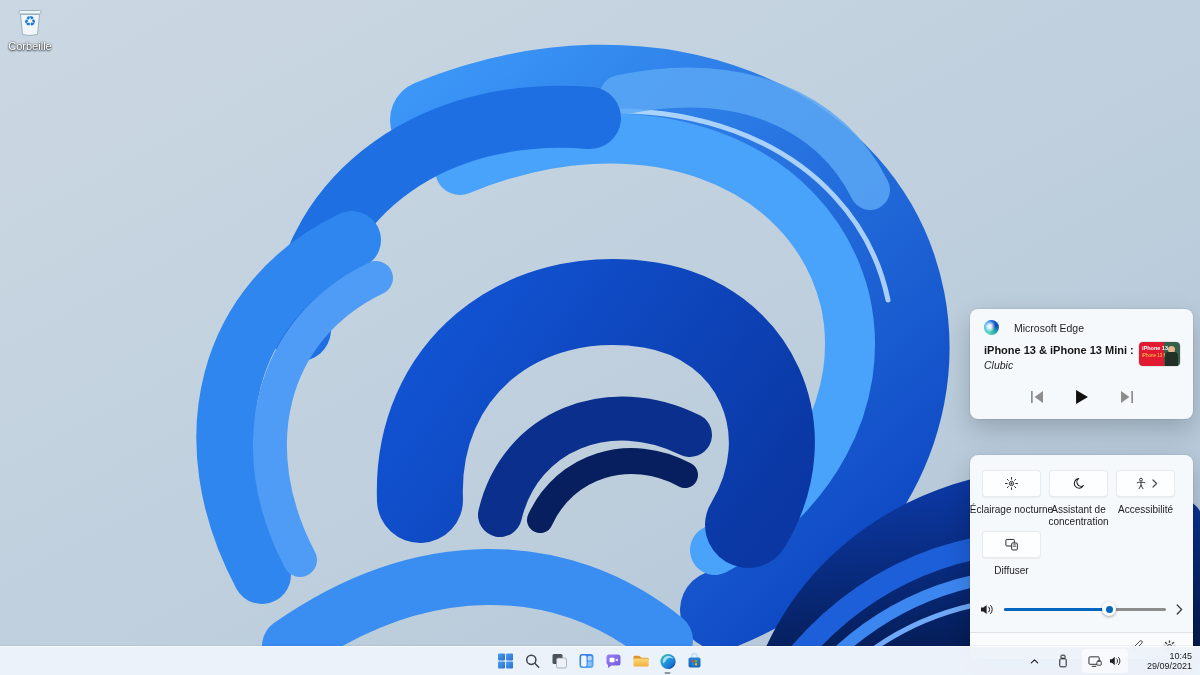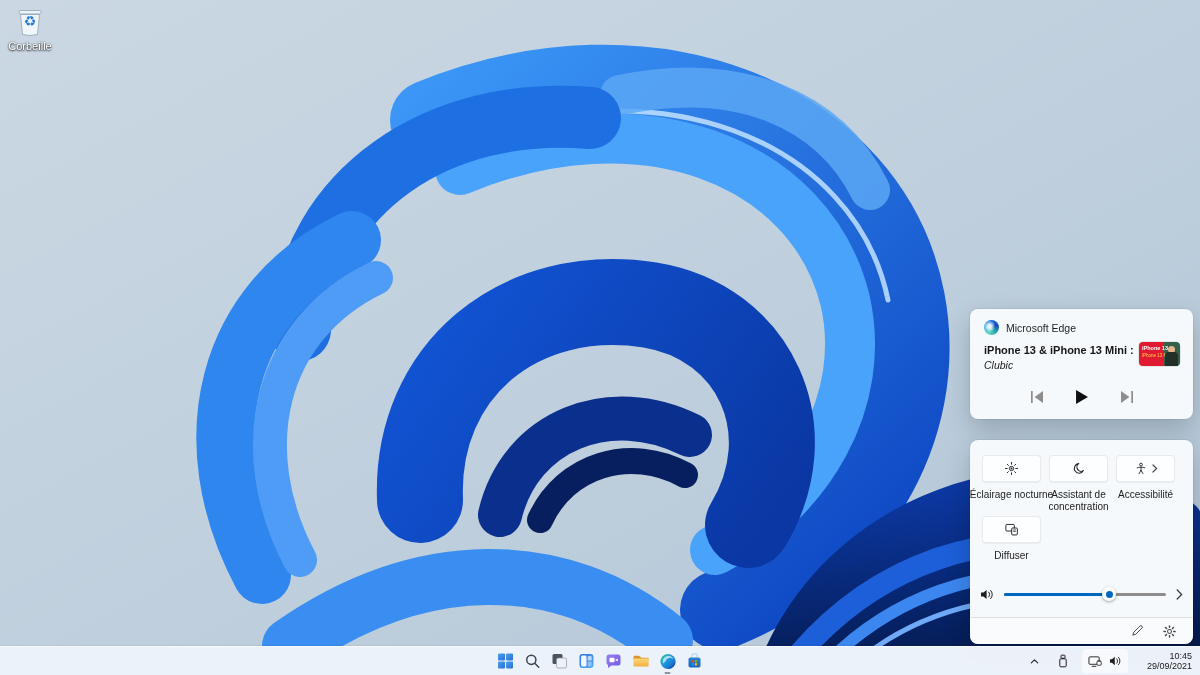--- a/index.html
+++ b/index.html
@@ -17,21 +17,21 @@
     text-align:center; font-size:14px; color:#1d79d8; line-height:14px; }
   .desktop-icon .label { margin-top:2px; font-size:11px; color:#fff;
     text-shadow:0 1px 2px rgba(0,0,0,.85), 0 0 2px rgba(0,0,0,.6); }
 
   
   .panel { position:absolute; background:#f5f9fc; border-radius:8px;
     box-shadow:0 10px 26px rgba(0,0,0,.20), 0 0 0 1px rgba(0,0,0,.05); }
 
   
   .media-card { left:970px; top:309px; width:223px; height:110px; }
-  .mc-header { display:flex; align-items:center; gap:7px; padding:11px 14px 0 14px; }
+  .mc-header { display:flex; align-items:center; gap:15px; padding:11px 14px 0 14px; }
   .edge-logo { width:15px; height:15px; border-radius:50%;
     background:
       radial-gradient(circle at 38% 42%, rgba(255,255,255,.9) 0 13%, rgba(255,255,255,0) 45%),
       conic-gradient(from 210deg, #5fd8c0, #35b3e6, #1b6fe0, #0d4bb5, #27a8b0, #5fd8c0); }
   .mc-app { font-size:10.5px; color:#1f1f1f; }
   .mc-body { position:relative; margin-top:9px; padding:0 13px 0 14px; }
   .mc-title { font-size:11px; font-weight:bold; color:#161616; width:150px;
     white-space:nowrap; overflow:hidden; }
   .mc-source { font-size:10.5px; color:#222; margin-top:3px;font-style:italic; }
   .mc-thumb { position:absolute; right:13px; top:-2px; width:41px; height:24px;
@@ -42,21 +42,21 @@
   .mc-thumb .face { position:absolute; right:5px; top:4px; width:7px; height:7px;
     border-radius:50%; background:#e8b68e; }
   .mc-thumb .body { position:absolute; right:2px; top:10px; width:13px; height:14px;
     border-radius:4px 4px 0 0; background:#233028; }
   .mc-controls { position:absolute; left:0; right:0; top:79px; display:flex;
     justify-content:center; align-items:center; gap:29px; }
   .mc-btn { display:flex; align-items:center; justify-content:center; cursor:pointer;
     background:none; border:none; padding:2px; }
 
   
-  .qs-panel { left:970px; top:440px; width:223px; height:204px; }
+  .qs-panel { left:970px; top:455px; width:223px; height:204px; }
   .qs-tiles { display:grid; grid-template-columns:repeat(3,59px); column-gap:8px;
     padding:15px 0 0 12px; }
   .qs-cell { display:flex; flex-direction:column; align-items:center; }
   .qs-tile { width:59px; height:27px; background:#fdfeff; border:1px solid rgba(0,0,0,.08);
     border-radius:4px; box-shadow:0 1px 1px rgba(0,0,0,.05); display:flex;
     align-items:center; justify-content:center; gap:4px; cursor:pointer; }
   .qs-label { margin-top:7px; margin-bottom:4px; font-size:10px; line-height:11.5px;
     text-align:center; color:#1c1c1c; width:92px; min-height:23px; }
   .qs-label.single { min-height:23px; }
   .qs-volume { position:absolute; left:10px; right:10px; top:143px; height:22px;

